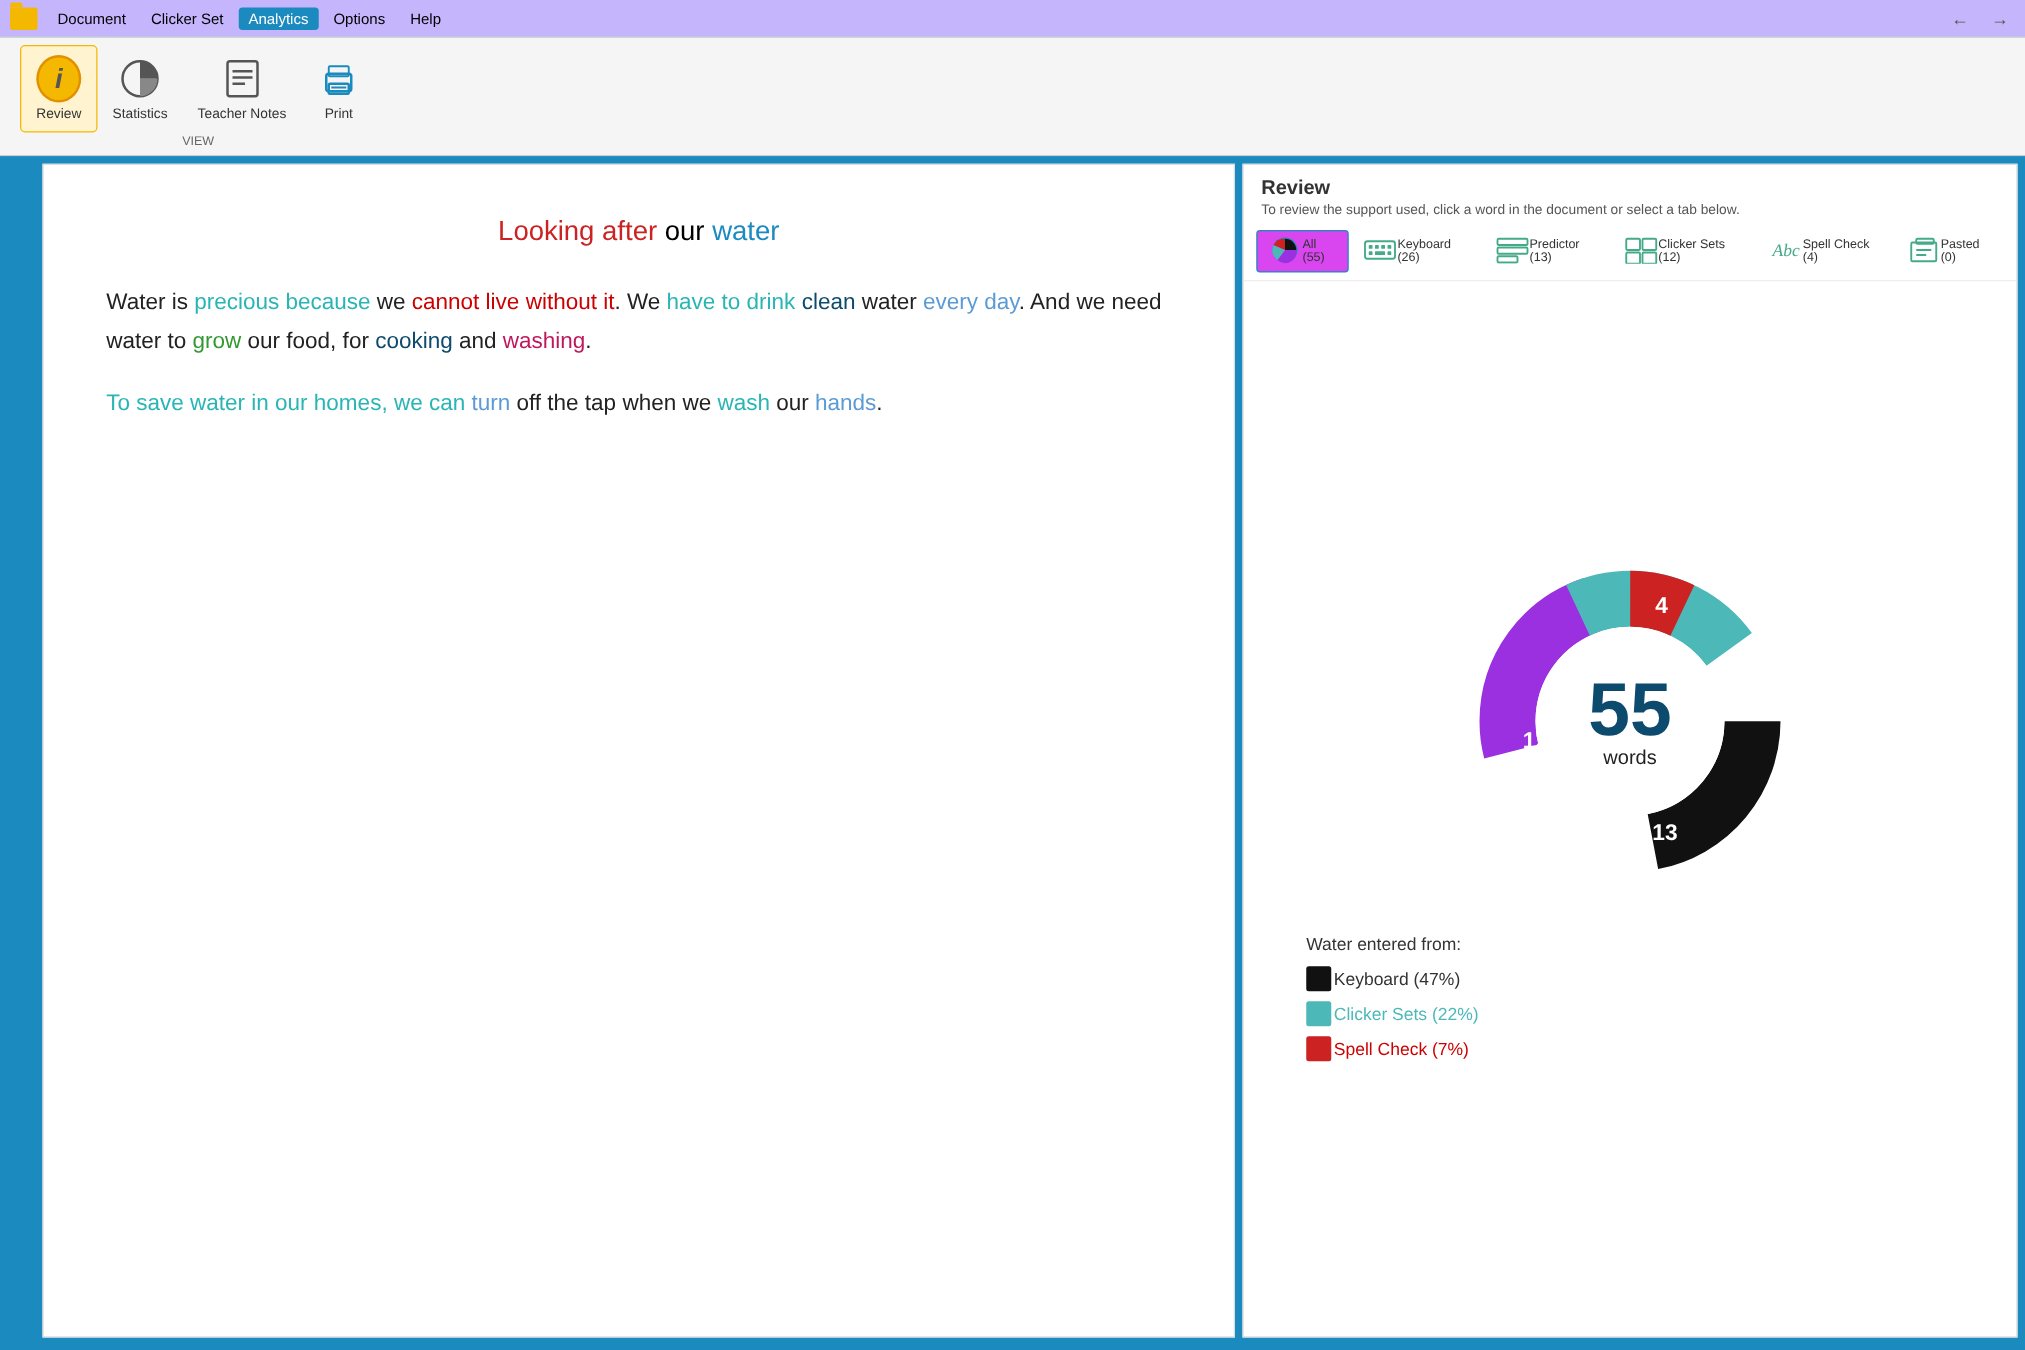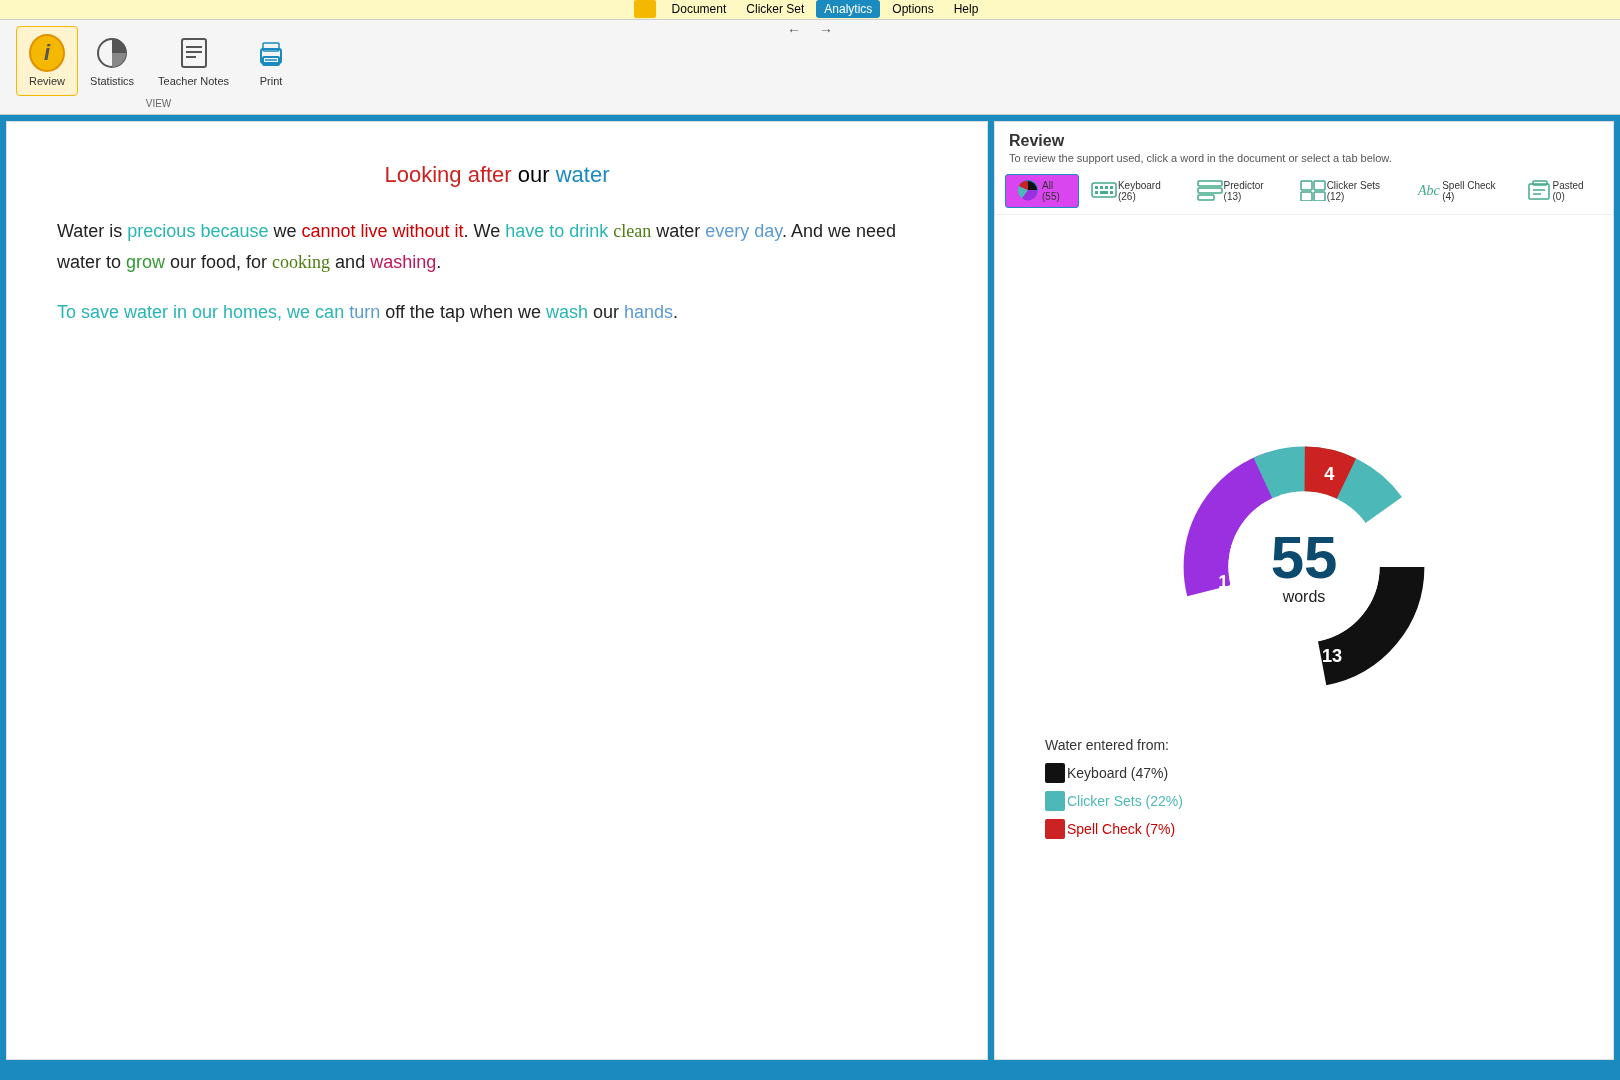--- a/index.html
+++ b/index.html
@@ -6,28 +6,27 @@
     body {
       width: 1620px;
       height: 1080px;
       background: #1a8abf;
       font-family: 'Segoe UI', Arial, sans-serif;
       overflow: hidden;
     }
 
     
     .title-bar {
-      height: 20px;
-      background: #fef9c3;
+      height: 30px;
+      background: #c4b5fd;
       display: flex;
       align-items: center;
       padding: 0 8px;
       border-bottom: 1px solid #ccc;
       justify-content: space-between;
-      flex-direction: column;
     }
     .title-bar-left {
       display: flex;
       align-items: center;
       gap: 8px;
     }
     .folder-icon {
       width: 22px;
       height: 18px;
       background: #f5b800;
@@ -149,20 +148,21 @@
       gap: 6px;
     }
 
     
     .doc-panel {
       flex: 1;
       background: white;
       border: 1px solid #ddd;
       padding: 40px 50px;
       overflow: hidden;
+      margin-left: 28px;
     }
     .doc-title {
       font-size: 22px;
       font-family: 'Comic Sans MS', cursive, sans-serif;
       margin-bottom: 28px;
       text-align: center;
     }
     .doc-body {
       font-size: 18px;
       line-height: 1.7;
@@ -292,21 +292,21 @@
       color: #333;
     }
     .legend-text.colored-keyboard { color: #333; }
     .legend-text.colored-predictor { color: #9b30e0; }
     .legend-text.colored-clicker { color: #4db8b8; }
     .legend-text.colored-spell { color: #cc0000; }
 
     
     .c-teal { color: #2ab5b5; }
     .c-red { color: #cc0000; }
-    .c-purple { color: #4d7c0f; font-family: Liberation Serif, serif; }
+    .c-purple { color: #0c4a6e; }
     .c-blue-light { color: #5b9bd5; }
     .c-green { color: #339933; }
     .c-orange { color: #be185d; }
     .c-title-red { color: #cc2222; }
     .c-title-blue { color: #1a8abf; }
   </style>
 </head>
 <body>
 
 <div class="title-bar">

